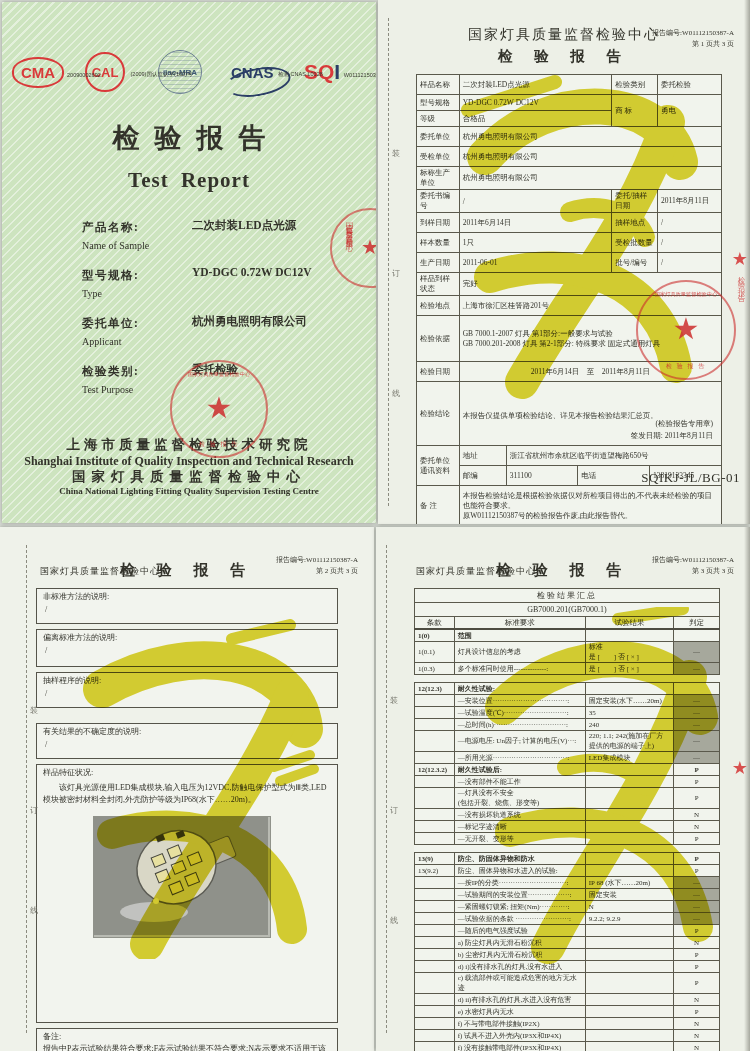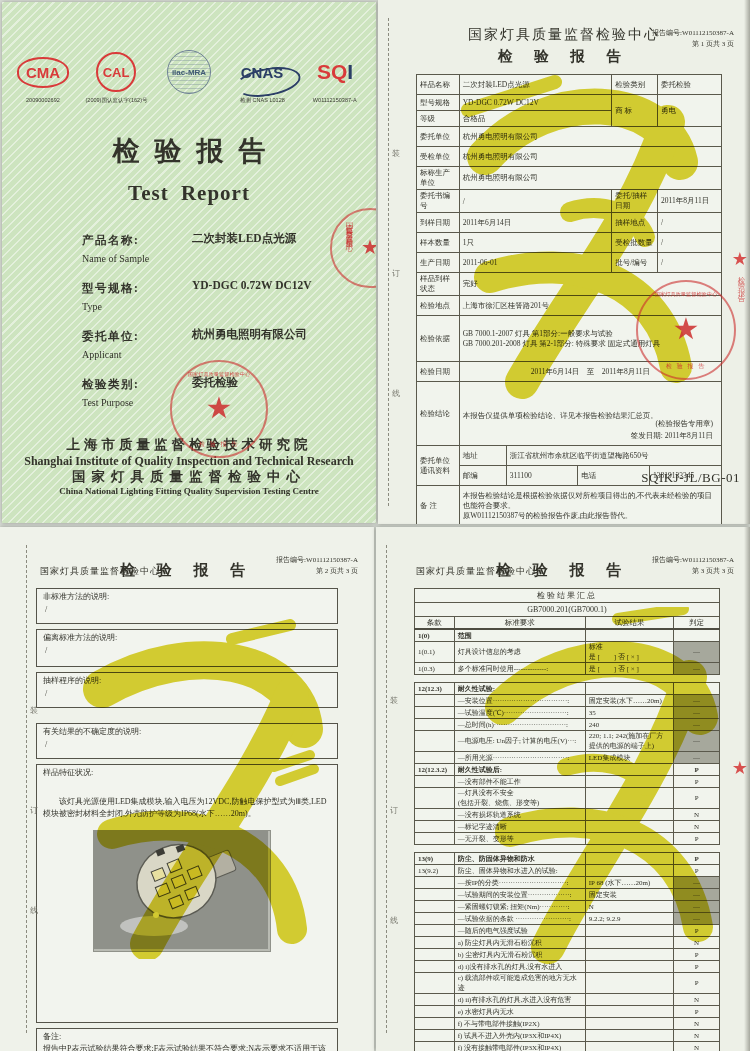--- a/index.html
+++ b/index.html
@@ -8,21 +8,21 @@
   .page{position:absolute;overflow:hidden;box-shadow:0 0 4px rgba(40,40,30,.35);}
   #page-tl{left:2px;top:2px;width:374px;height:521px;background-color:#cde4bf;
     background-image:repeating-linear-gradient(135deg,rgba(255,255,255,.45) 0 1.5px,transparent 1.5px 6px);}
   #page-tr{left:378px;top:0;width:372px;height:524px;background:#edf0e7;}
   #page-bl{left:0;top:527px;width:374px;height:524px;background:#eff2ea;}
   #page-br{left:376px;top:527px;width:374px;height:524px;background:#edf0e7;}
   .edge-right::after{content:"";position:absolute;right:0;top:0;bottom:0;width:6px;
     background:linear-gradient(to right,transparent,rgba(80,80,70,.45));}
   
   .logos{display:flex;justify-content:center;align-items:flex-start;gap:11px;margin-top:50px;}
-  .logo{display:flex;flex-direction:column;align-items:center;width:62px;}
+  .logo{display:flex;flex-direction:row;align-items:center;width:62px;}
   .logo .sub{font-size:6.5px;margin-top:4px;color:#3a3a32;white-space:nowrap;font-family:"Liberation Sans",sans-serif;transform:scale(.85);}
   .badge{height:40px;display:flex;align-items:center;justify-content:center;}
   .cma{border:2.5px solid #d93a3a;border-radius:50% / 46%;color:#d93a3a;font-weight:bold;
        font-family:"Liberation Sans",sans-serif;font-size:15px;padding:5px 7px;letter-spacing:0;}
   .cal{border:2.5px solid #d93a3a;border-radius:50%;width:36px;height:36px;color:#d93a3a;
        font-weight:bold;font-family:"Liberation Sans",sans-serif;font-size:13px;}
   .ilac{width:42px;height:42px;border-radius:50%;border:1px solid #6d8094;color:#3f5a74;
        font-weight:bold;font-size:8px;font-family:"Liberation Sans",sans-serif;
        background:repeating-linear-gradient(0deg,rgba(110,130,150,.35) 0 1px,transparent 1px 4px);}
   .cnas{color:#2b3e66;font-weight:bold;font-family:"Liberation Sans",sans-serif;font-size:15px;position:relative;}
@@ -68,21 +68,21 @@
   .inner td:last-child{border-right:none;}
   .p0{padding:0 !important;}
   .w40{width:40px;}
   .doccode{position:absolute;right:10px;bottom:38px;font-size:13px;letter-spacing:.5px;}
   
   .boxes{margin:8px 0 0 36px;width:302px;}
   .box{border:1px solid #55544a;margin-bottom:5px;padding:2px 6px;font-size:8px;background:rgba(255,255,255,.2);}
   .box .bval{margin:3px 0 4px 2px;}
   .b1{height:30px;} .b2{height:32px;} .b3{height:30px;} .b4{height:30px;margin-top:15px;}
   .b5{height:253px;} .bn{height:46px;}
-  .feature-text{text-indent:2em;line-height:1.5;margin-top:18px;}
+  .feature-text{text-indent:2em;line-height:1.5;margin-top:4px;}
   .photo{position:relative;margin:10px 0 0 50px;width:176px;height:120px;background:#b9bbb3;
          border:1px solid #90928a;}
   .notes div{line-height:1.45;}
   
   .t4 td{font-size:7px;height:11px;padding:0 3px;}
   .t4 .tt{font-size:8px;text-align:center;height:13px;letter-spacing:2px;}
   .t4 .th td{text-align:center;font-size:7.5px;border-bottom:2px solid #4d4c41;}
   .t4 .gray{background:#a6a89c;text-align:center;}
   .t4 .jd{text-align:center;}
   .t4 .res{white-space:pre-line;}

